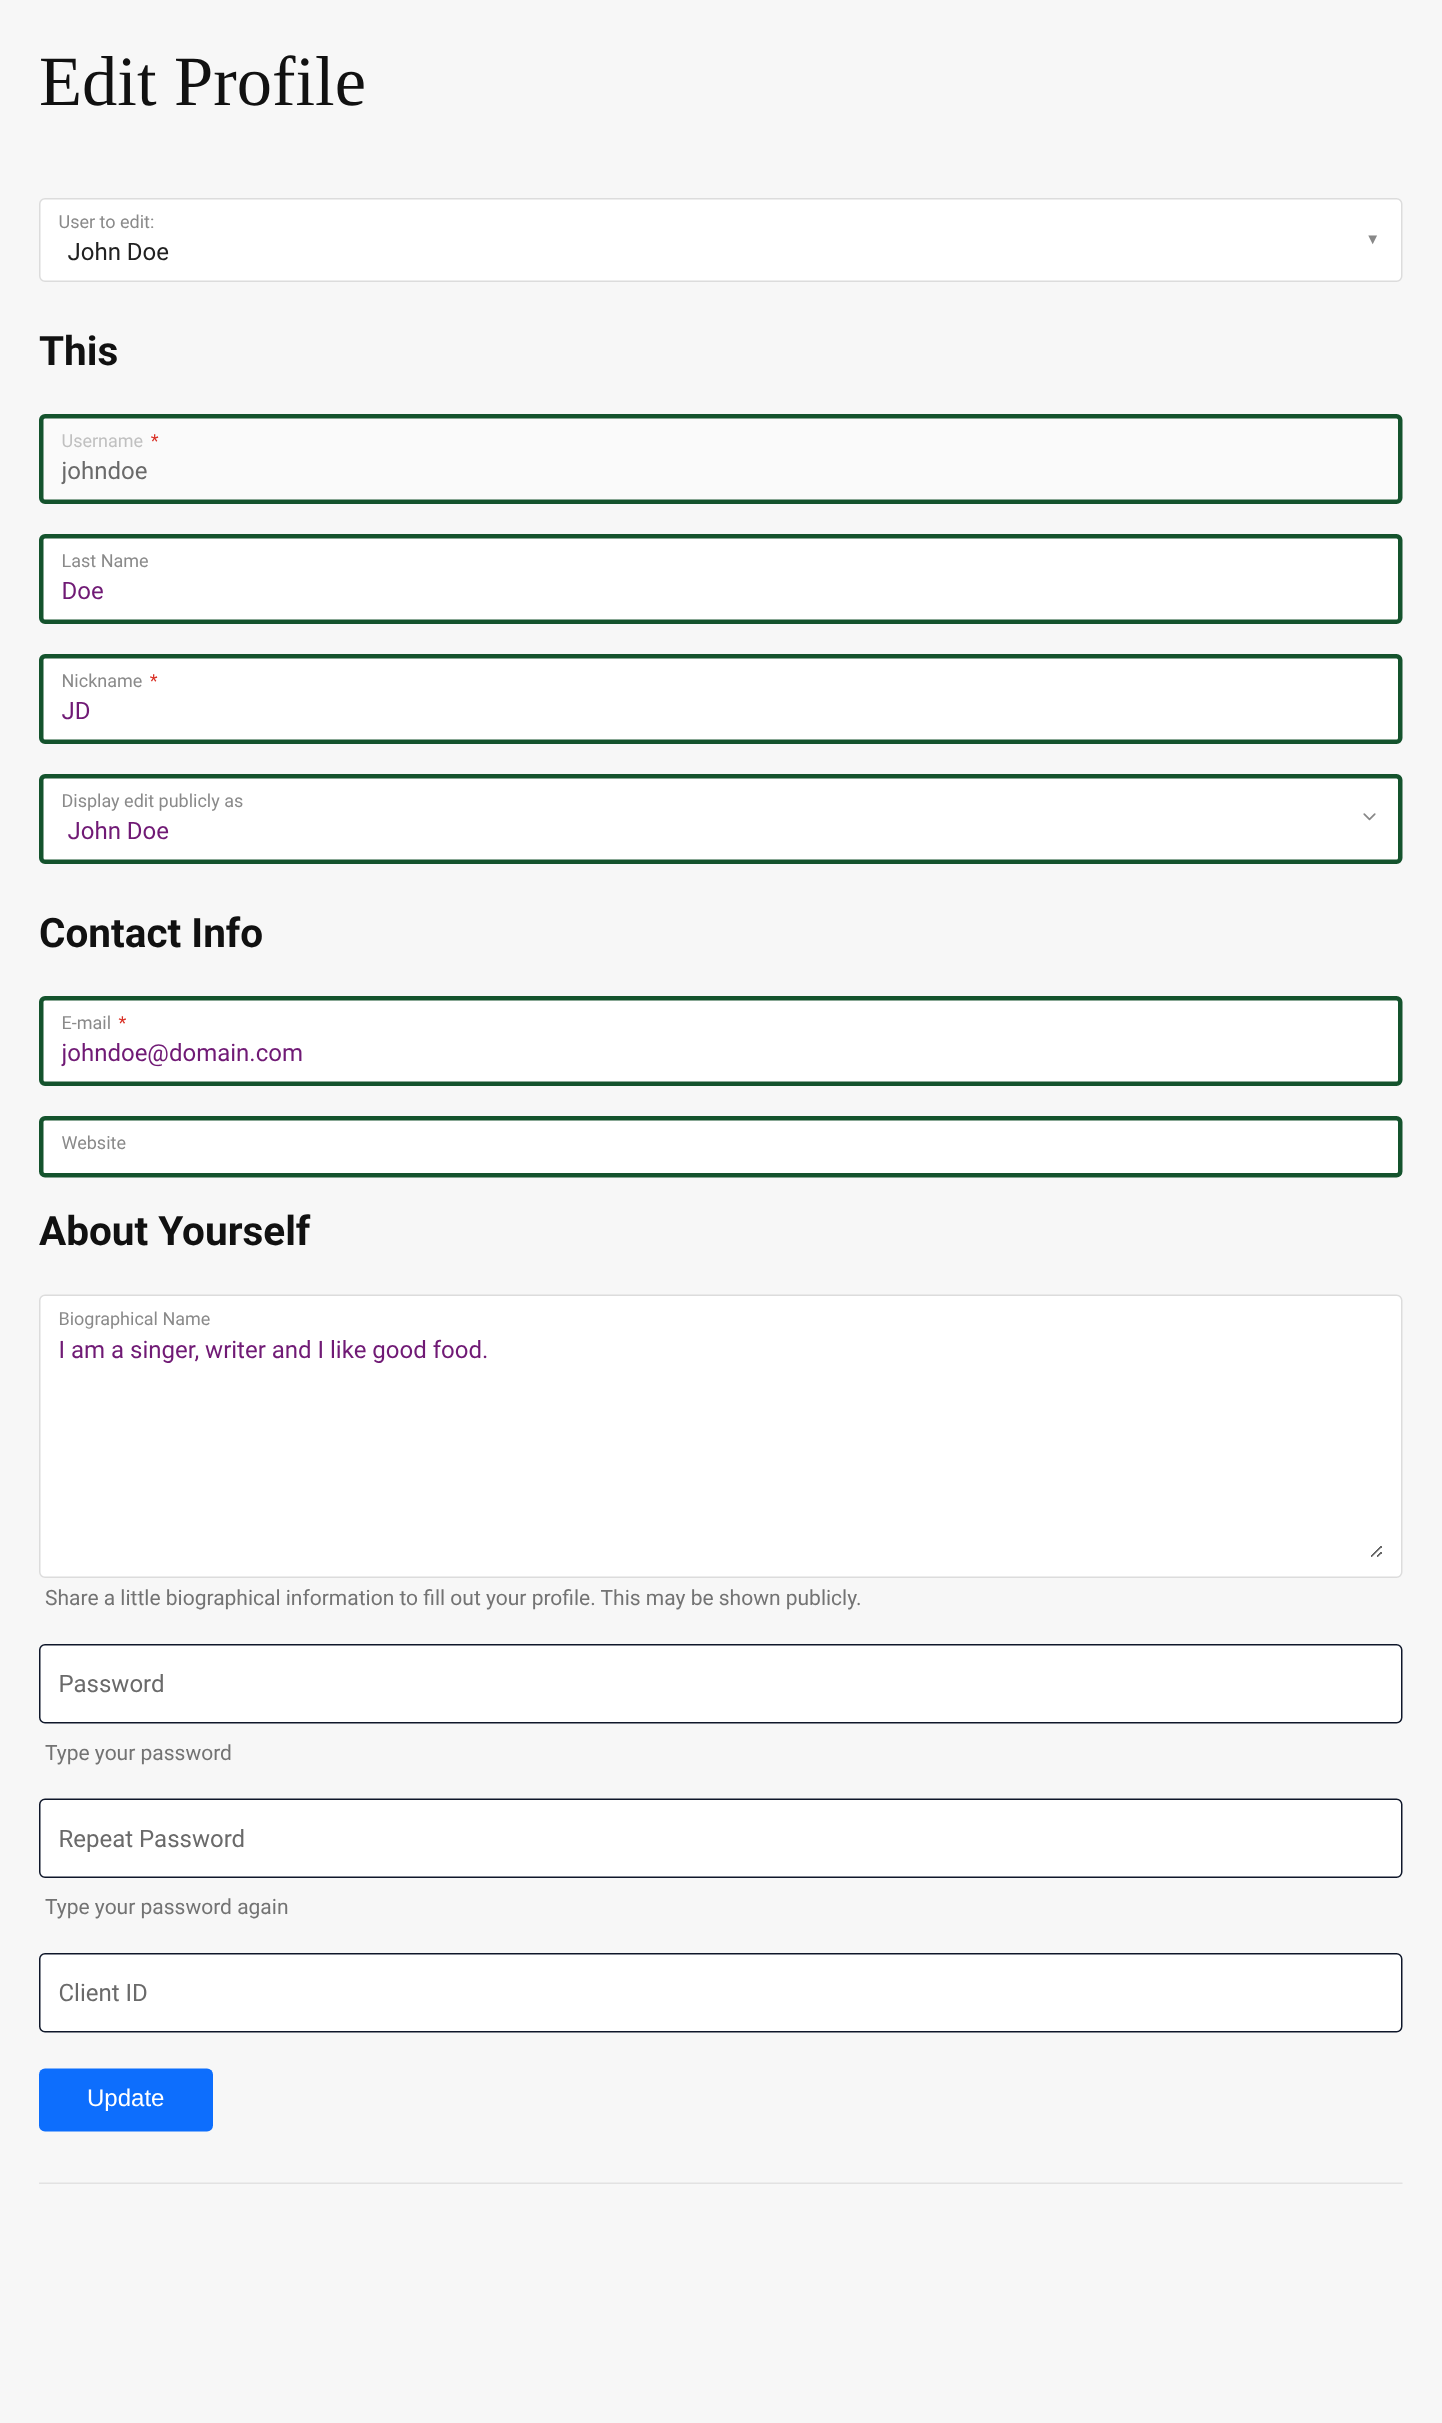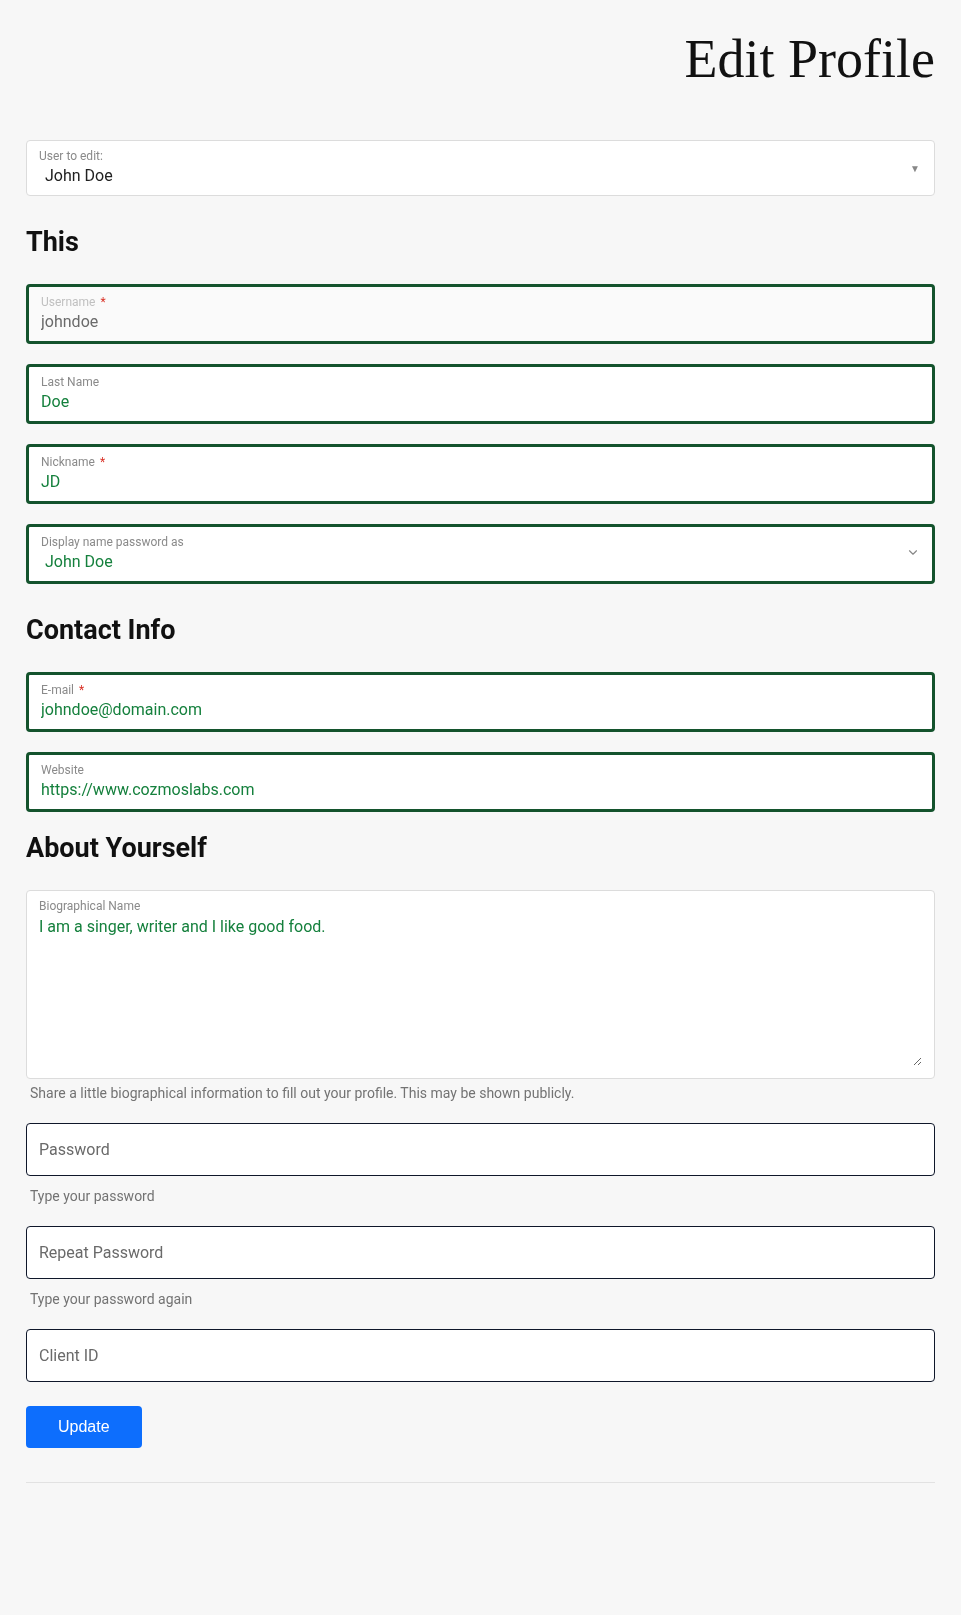--- a/index.html
+++ b/index.html
@@ -12,22 +12,22 @@
     font-family: -apple-system, BlinkMacSystemFont, "Segoe UI", Roboto, Arial, sans-serif;
     color: #212121;
     width: 961px;
   }
   .container {
     padding: 20px 26px 40px 26px;
   }
   .page-title {
     font-family: "Georgia", "Times New Roman", serif;
     font-weight: 400;
-    font-size: 54px;
-    text-align: right;
+    font-size: 47px;
+    text-align: left;
     margin-top: 8px;
     margin-bottom: 50px;
     color: #111;
   }
   .field-wrap {
     background: #fff;
     border: 3px solid #14532d;
     border-radius: 4px;
     padding: 8px 12px 10px 12px;
     margin-bottom: 20px;
@@ -44,21 +44,21 @@
   }
   .field-wrap.disabled .field-label {
     color: #c0c0c0;
   }
   .req {
     color: #d93025;
     margin-left: 2px;
   }
   .field-value {
     font-size: 16px;
-    color: #15803d;
+    color: #701a75;
     border: none;
     outline: none;
     width: 100%;
     background: transparent;
     font-family: inherit;
   }
   .field-wrap.disabled .field-value {
     color: #6a6a6a;
   }
   .field-value::placeholder {
@@ -186,21 +186,21 @@
 
   <div class="field-wrap">
     <span class="field-label">
       <span>Nickname</span>
       <span class="req">*</span>
     </span>
     <input type="text" class="field-value" value="JD" style="">
   </div>
 
   <div class="field-wrap select-clickable" style="margin-bottom:30px;">
-    <span class="field-label">Display name password as</span>
+    <span class="field-label">Display edit publicly as</span>
     <div class="field-value" style="padding-left:4px;">John Doe</div>
     <span class="chevron">
       <svg width="14" height="14" viewBox="0 0 24 24" fill="none" stroke="#888" stroke-width="2" stroke-linecap="round" stroke-linejoin="round">
           <polyline points="6 9 12 15 18 9"></polyline>
         </svg>
     </span>
   </div>
 
   
   <h2 class="section">Contact Info</h2>
@@ -208,21 +208,20 @@
   <div class="field-wrap">
     <span class="field-label">
       <span>E-mail</span>
       <span class="req">*</span>
     </span>
     <input type="text" class="field-value" value="johndoe@domain.com" style="">
   </div>
 
   <div class="field-wrap" style="">
     <span class="field-label">Website</span>
-    <input type="text" class="field-value" value="https://www.cozmoslabs.com" style="">
   </div>
 
   
   <h2 class="section">About Yourself</h2>
 
   <div class="textarea-wrap">
     <span class="field-label">Biographical Name</span>
     <textarea class="field-value" style="">I am a singer, writer and I like good food.</textarea>
   </div>
   <div class="help-text">Share a little biographical information to fill out your profile. This may be shown publicly.</div>

